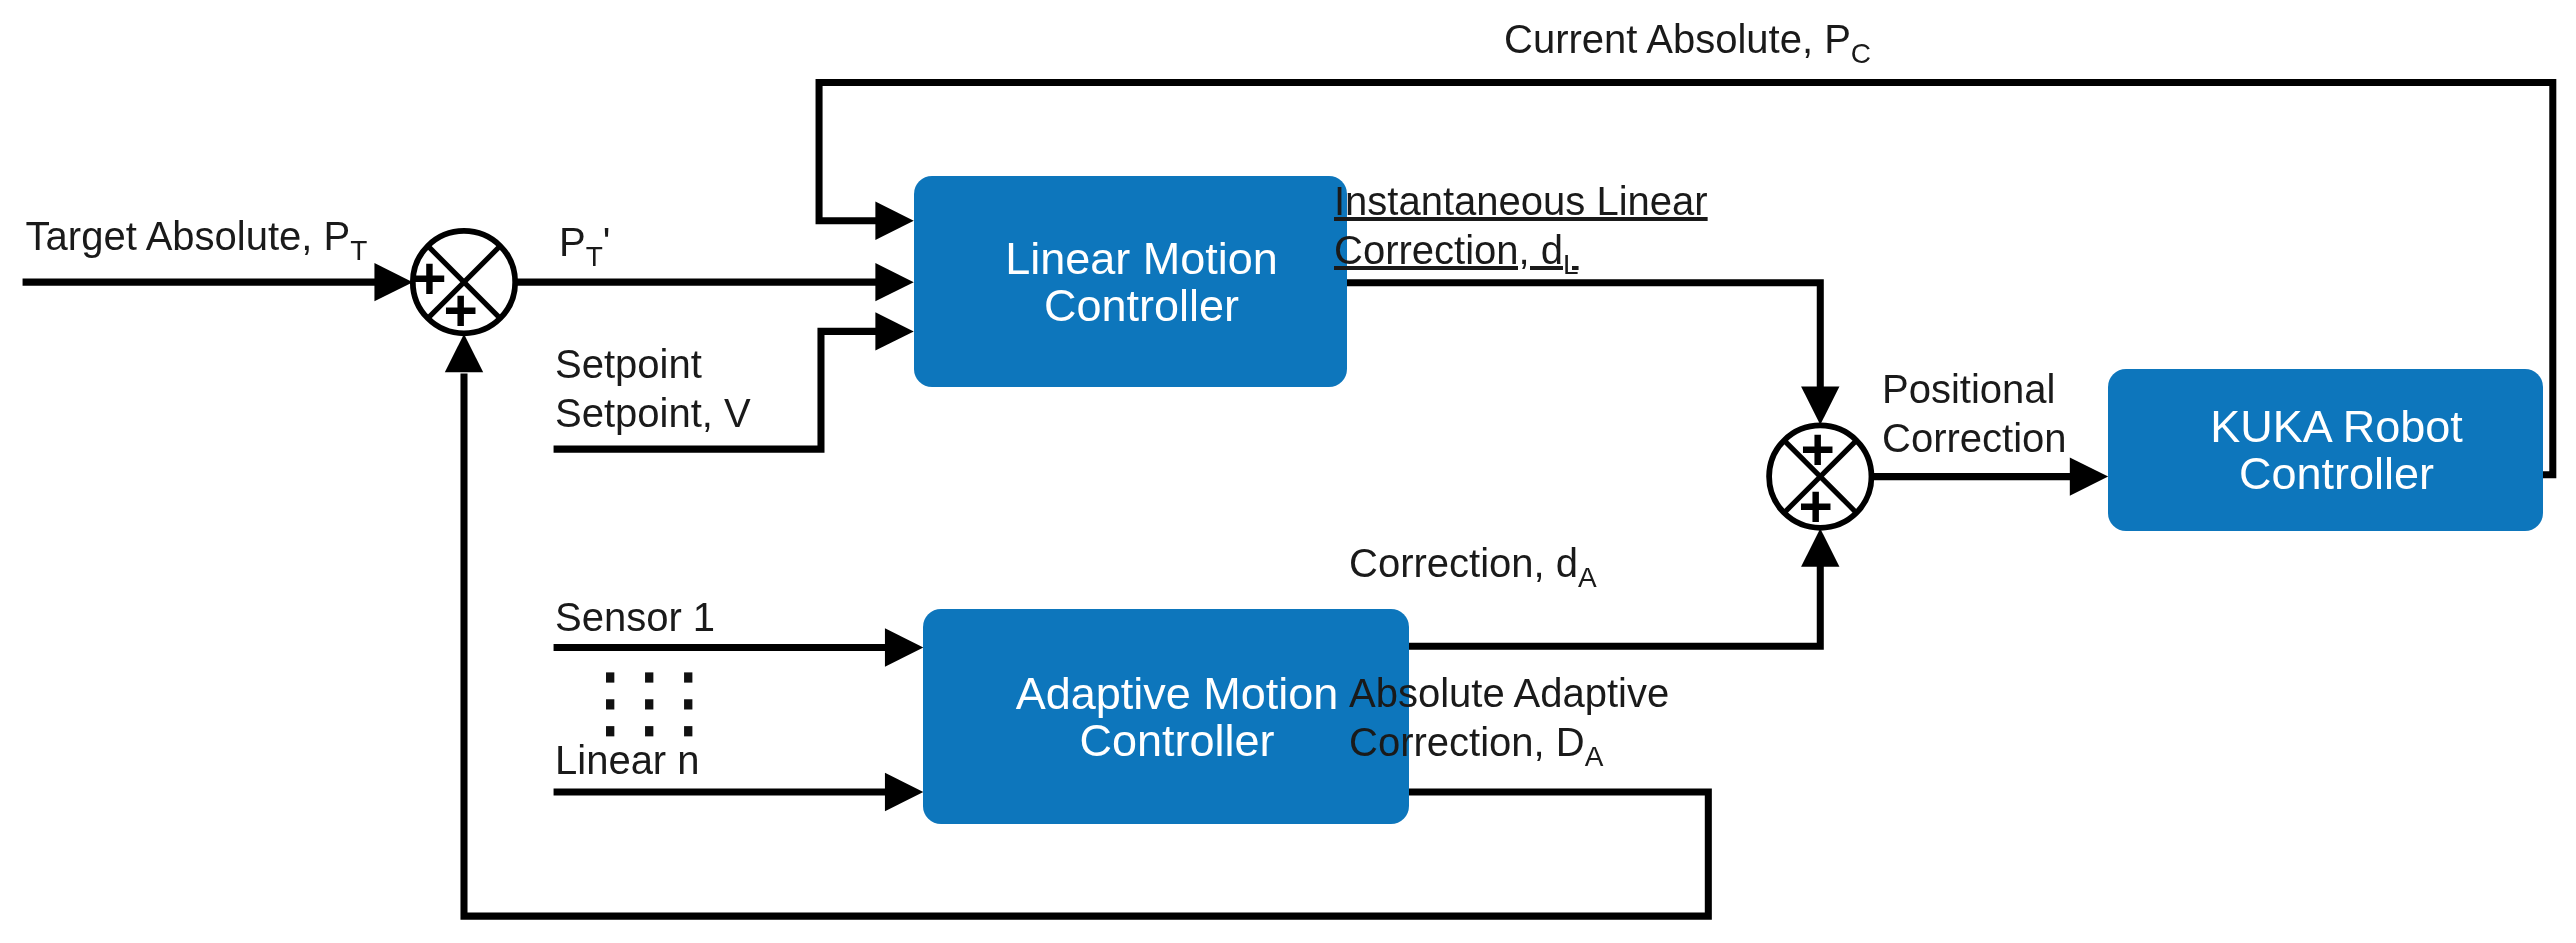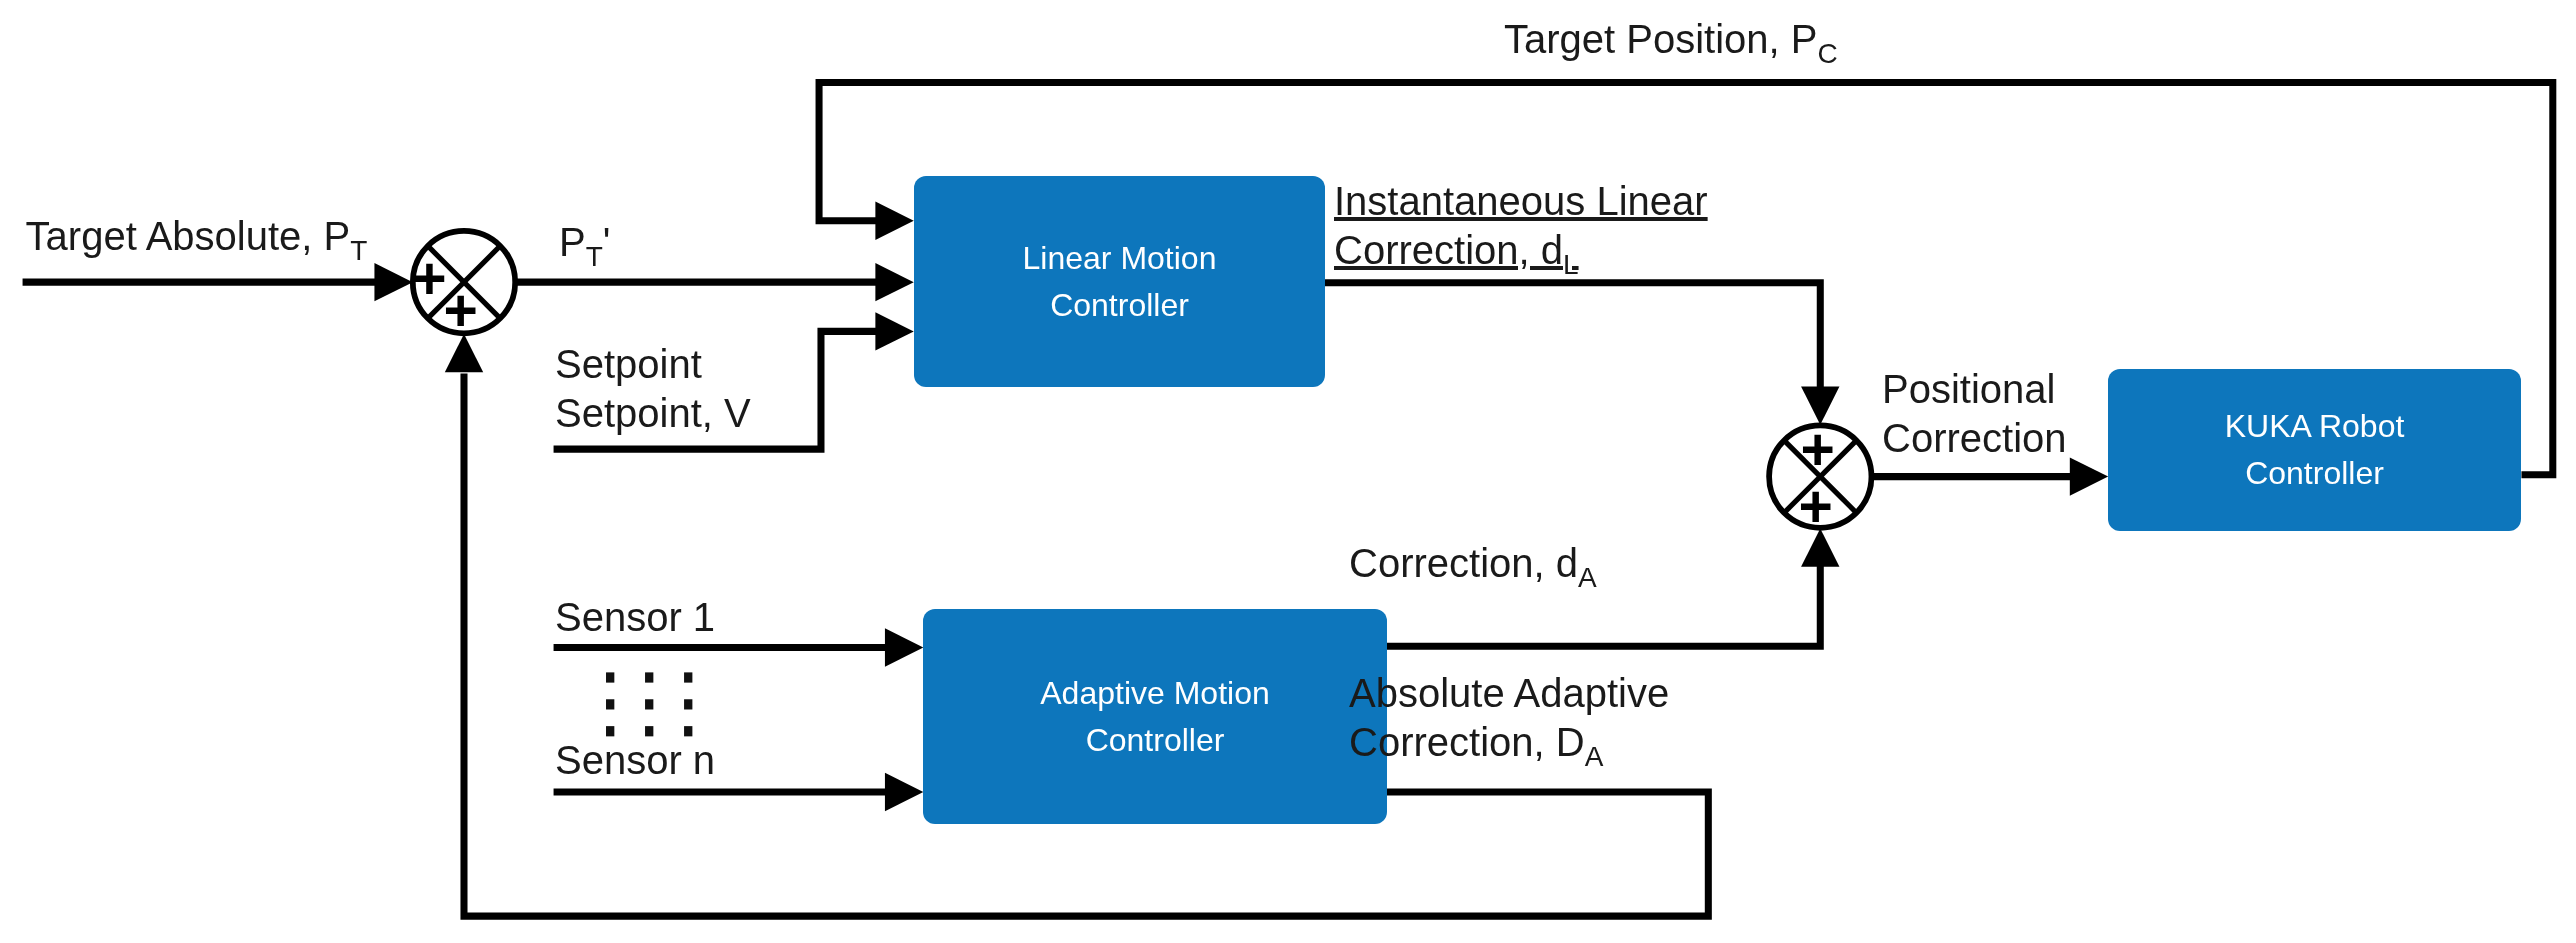--- a/index.html
+++ b/index.html
@@ -36,30 +36,31 @@
     font-size: 92px;
     font-weight: 700;
     fill: #000000;
     text-anchor: middle;
     dominant-baseline: central;
   }
   .dot { fill: #111111; }
   .block {
     position: absolute;
     background: #0d76bc;
-    border-radius: 12px;
+    border-radius: 18px;
     color: #ffffff;
     display: flex;
     flex-direction: column;
     align-items: center;
     justify-content: center;
     text-align: center;
-    font-size: 32px;
+    font-size: 45px;
     line-height: 47px;
     white-space: nowrap;
+    padding-left: 22px;
   }
   .lbl {
     position: absolute;
     font-size: 40px;
     line-height: 49px;
     white-space: nowrap;
     color: #1a1a1a;
   }
   .sub {
     font-size: 28px;
@@ -138,21 +139,21 @@
     <span class="ln">Adaptive Motion</span>
     <span class="ln">Controller</span>
   </div>
 
   <div class="block" style="left:2108px; top:369px; width:413px; height:162px;">
     <span class="ln">KUKA Robot</span>
     <span class="ln">Controller</span>
   </div>
 
   <div class="lbl" style="left:1504px; top:15.4px;">
-    <span>Target Position, P</span><span class="sub">C</span>
+    <span>Current Absolute, P</span><span class="sub">C</span>
   </div>
 
   <div class="lbl" style="left:25.6px; top:212px;">
     <span>Target Absolute, P</span><span class="sub">T</span>
   </div>
 
   <div class="lbl" style="left:559px; top:218px;">
     <span>P</span><span class="sub">T</span><span>'</span>
   </div>
 
@@ -178,17 +179,17 @@
   <div class="lbl" style="left:1349px; top:653px;margin-top:16px;">
     <span class="ln">Absolute Adaptive</span>
     <span class="ln"><span>Correction, D</span><span class="sub">A</span></span>
   </div>
 
   <div class="lbl" style="left:555px; top:593px;">
     <span>Sensor 1</span>
   </div>
 
   <div class="lbl" style="left:555px; top:736px;">
-    <span>Sensor n</span>
+    <span>Linear n</span>
   </div>
 
 </div>
 
 
 </body></html>

